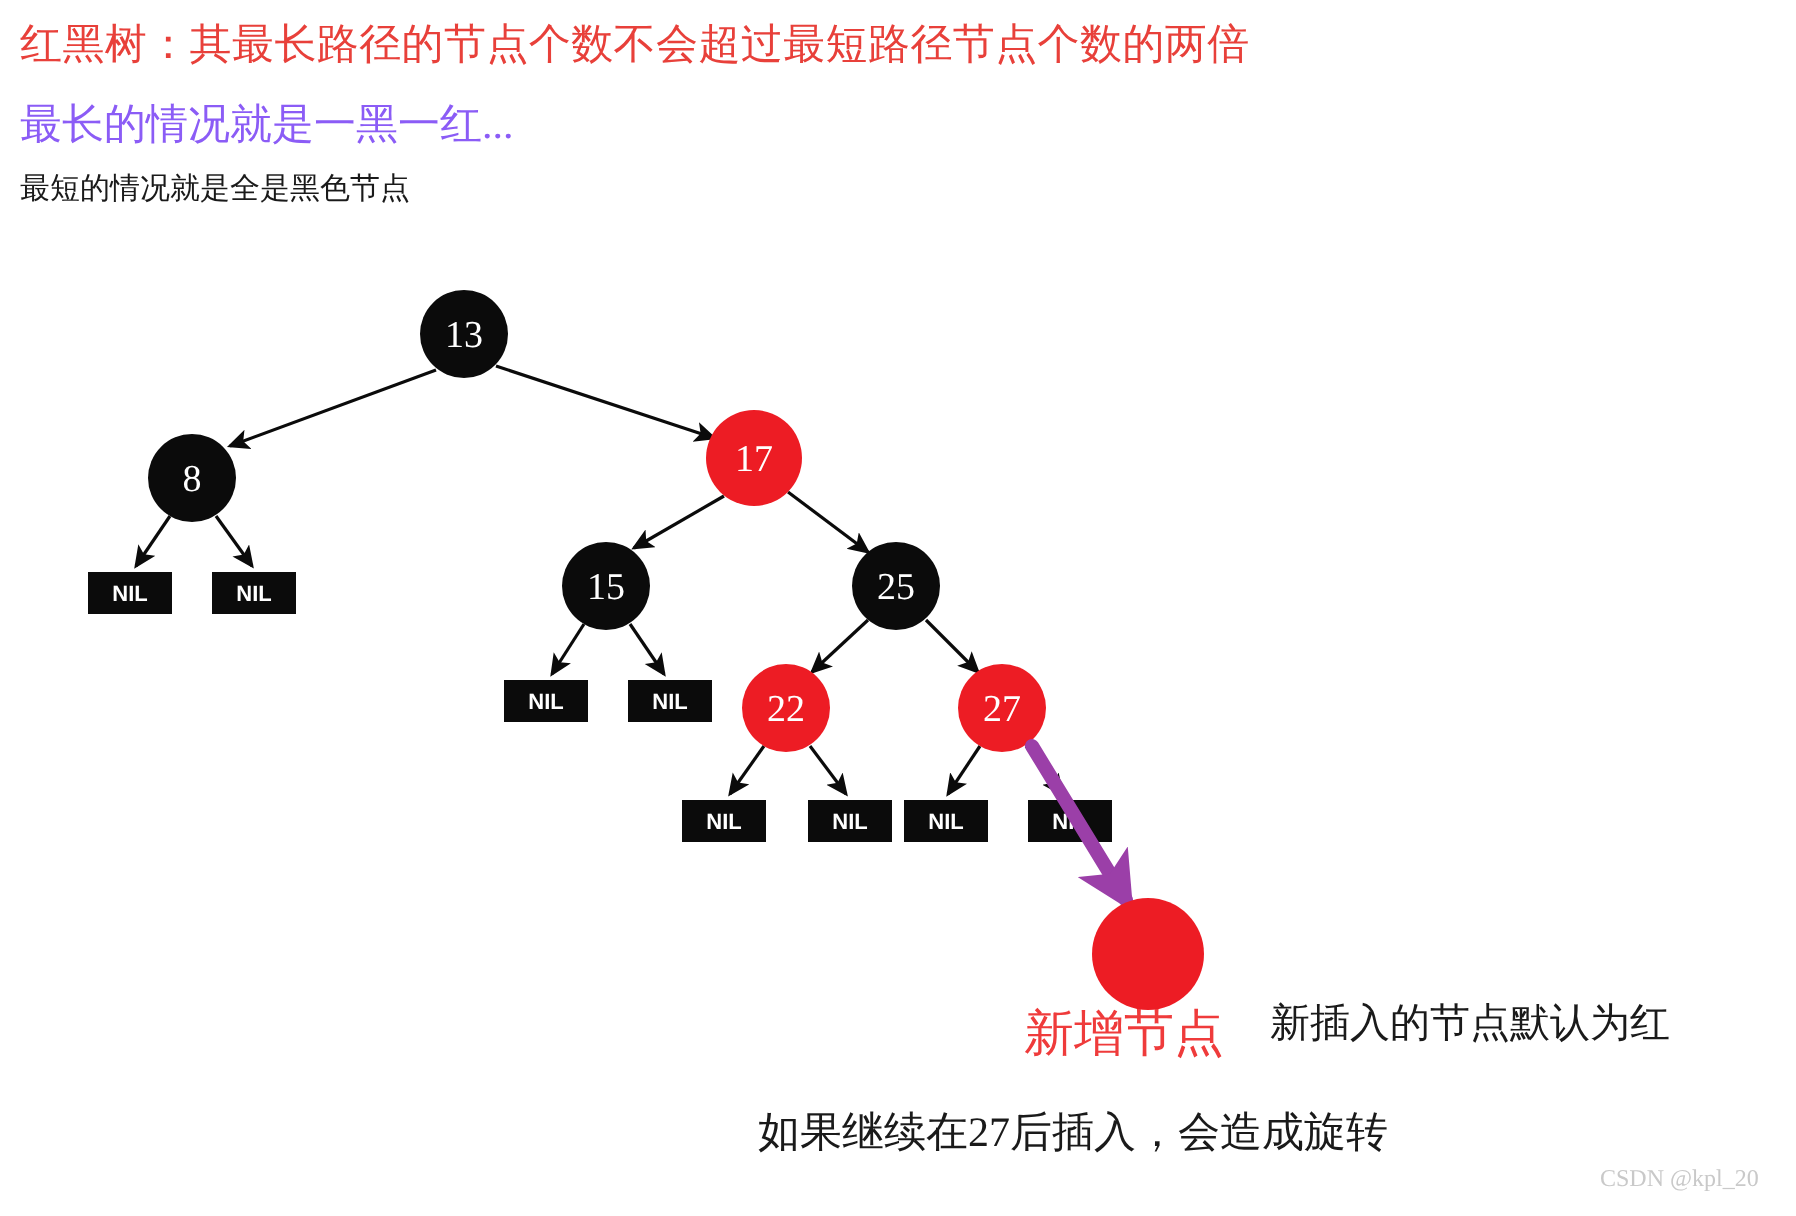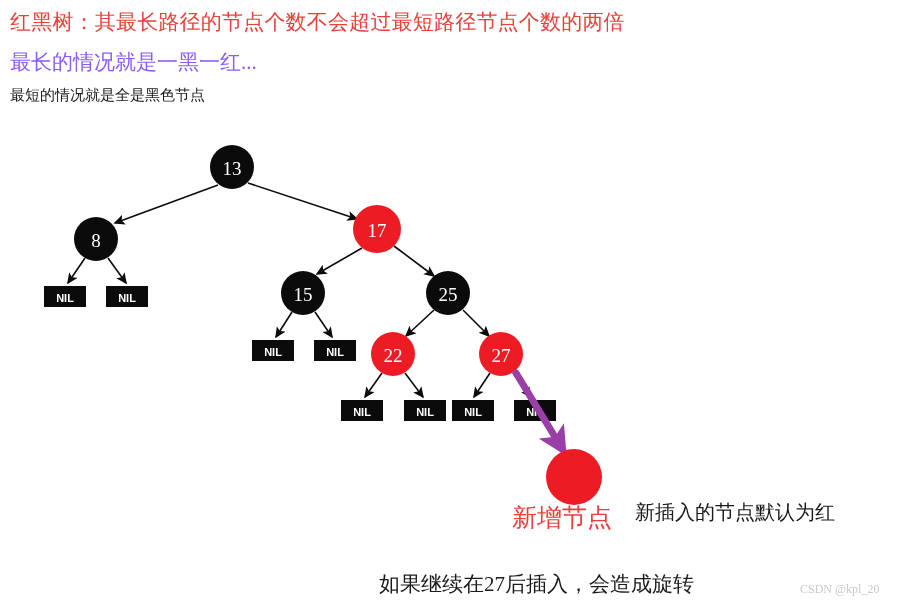--- a/index.html
+++ b/index.html
@@ -53,21 +53,21 @@
   .note-new {
     color: #ef3b3b;
     font-size: 25px;
     left: 512px;
     top: 505px;
   }
   .note-bottom {
     color: #1a1a1a;
     font-size: 21px;
     left: 379px;
-    top: 574px;
+    top: 556px;
   }
   .watermark {
     color: #c9c9c9;
     font-size: 12px;
     left: 800px;
     top: 583px;
     font-family: Liberation Serif, serif;
   }
 
   svg#tree {

